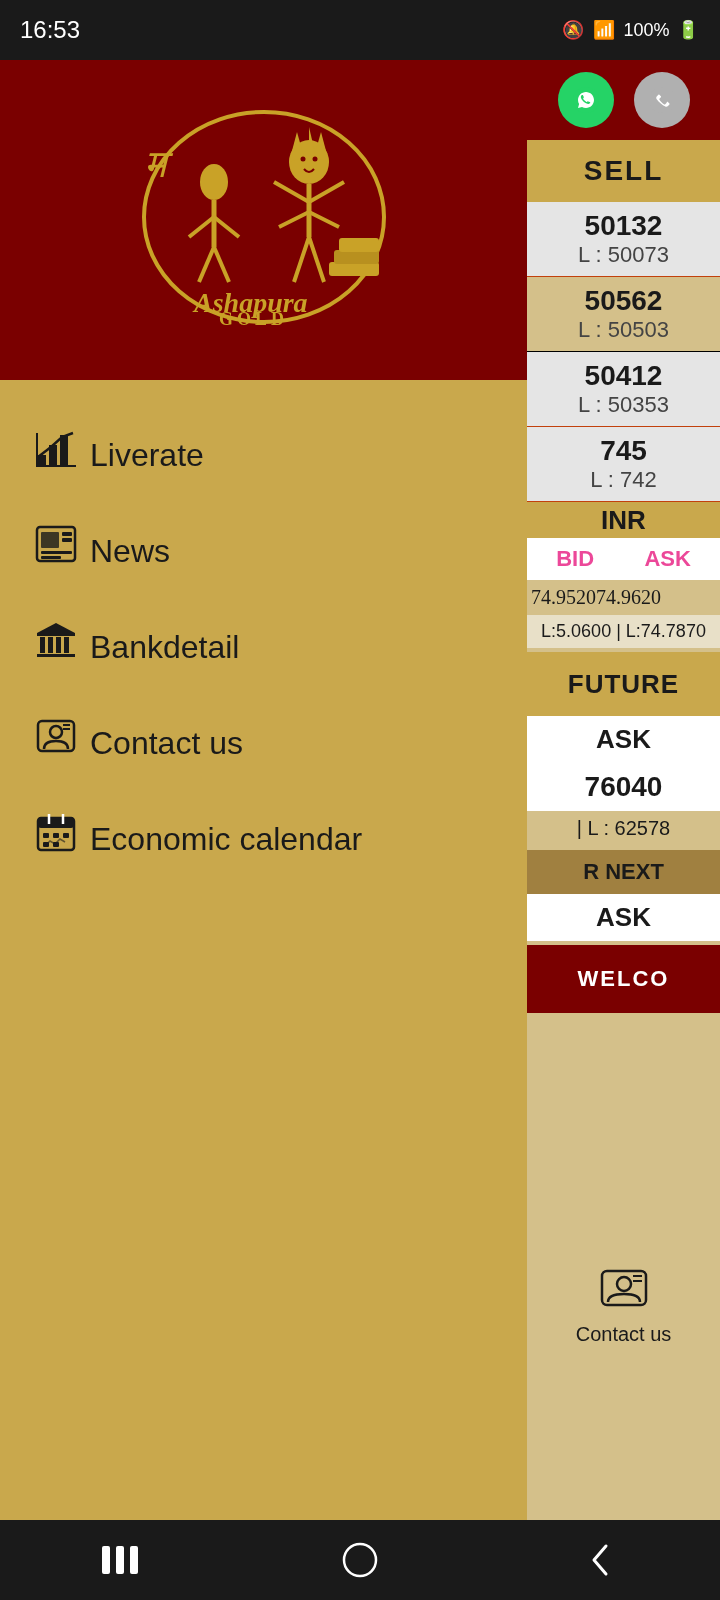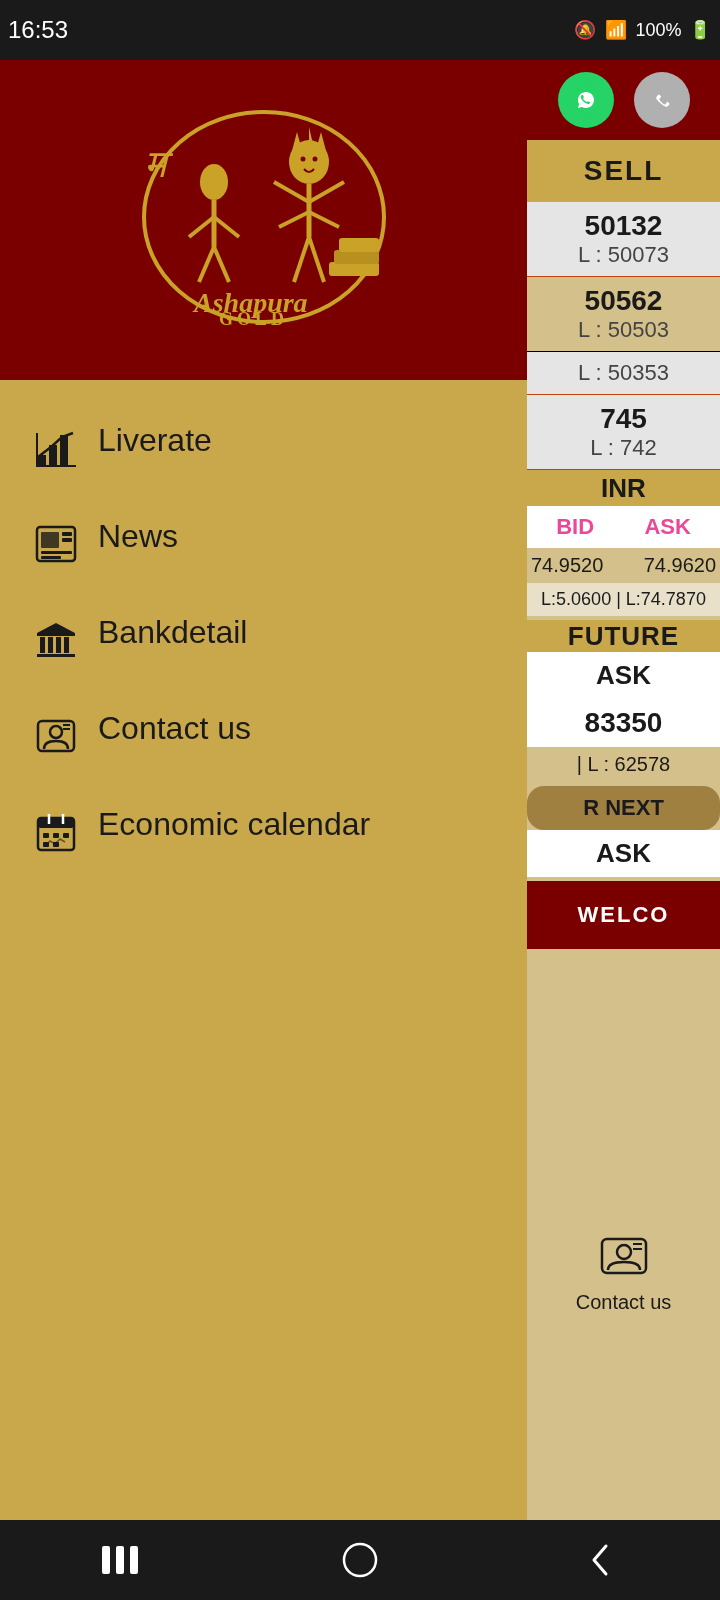--- a/index.html
+++ b/index.html
@@ -14,21 +14,21 @@
     }
 
     
     .status-bar {
       width: 720px;
       height: 60px;
       background: #1a1a1a;
       display: flex;
       align-items: center;
       justify-content: space-between;
-      padding: 0 8px;
+      padding: 0 20px;
       position: relative;
       z-index: 100;
     }
     .status-time {
       color: #fff;
       font-size: 24px;
       font-weight: 500;
     }
     .status-icons {
       display: flex;
@@ -80,24 +80,24 @@
     }
 
     .drawer-menu {
       background: #c9a84c;
       flex: 1;
       padding: 20px 0;
     }
 
     .menu-item {
       display: flex;
-      align-items: flex-start;
+      align-items: flex-end;
       padding: 22px 30px;
       cursor: pointer;
-      gap: 16px;
+      gap: 8px;
     }
 
     .menu-icon {
       width: 52px;
       height: 52px;
       display: flex;
       align-items: center;
       justify-content: center;
       flex-shrink: 0;
     }
@@ -216,41 +216,42 @@
 
     .bid-ask-label {
       font-size: 22px;
       font-weight: bold;
       color: #ec4899;
     }
 
     .bid-ask-values {
       background: #d4c08a;
       display: flex;
-      justify-content: space-between;
+      justify-content: flex-start;
       padding: 6px 4px;
+      font-family: Liberation Serif, serif;
     }
 
     .bid-ask-val {
       font-size: 20px;
       color: #1a1a1a;
     }
 
     .low-val-row {
       background: #e8e0c8;
       padding: 6px 4px;
       text-align: center;
       font-size: 18px;
       color: #1a1a1a;
     }
 
     
     .future-header {
       background: #c9a84c;
-      height: 32px;
+      height: 64px;
       display: flex;
       align-items: center;
       justify-content: center;
       margin-top: 4px;
     }
     .future-label {
       font-size: 26px;
       font-weight: bold;
       color: #1a1a1a;
       letter-spacing: 1px;
@@ -287,21 +288,20 @@
     }
 
     
     .next-header {
       background: #a08040;
       height: 44px;
       display: flex;
       align-items: center;
       justify-content: center;
       margin-top: 4px;
-      border-radius: 17px;
     }
     .next-label {
       font-size: 22px;
       font-weight: bold;
       color: #1a1a1a;
     }
 
     .ask-header2 {
       background: #fff;
       padding: 8px 4px;
@@ -544,20 +544,21 @@
       <div class="rate-main">50132</div>
       <div class="rate-low">L : 50073</div>
     </div>
 
     <div class="rate-block-alt">
       <div class="rate-main">50562</div>
       <div class="rate-low">L : 50503</div>
     </div>
 
     <div class="rate-block">
+      <div class="rate-main">50412</div>
       <div class="rate-low">L : 50353</div>
     </div>
 
 
     <div class="rate-block">
       <div class="rate-main">745</div>
       <div class="rate-low">L : 742</div>
     </div>
 
     <div class="inr-header">
@@ -578,21 +579,21 @@
 
     <div class="future-header">
       <span class="future-label">FUTURE</span>
     </div>
 
     <div class="ask-header">
       <span class="ask-label">ASK</span>
     </div>
 
     <div class="big-rate">
-      <span class="big-rate-val">83350</span>
+      <span class="big-rate-val">76040</span>
     </div>
 
     <div class="low-rate-row">| L : 62578</div>
 
     <div class="next-header">
       <span class="next-label">R NEXT</span>
     </div>
 
     <div class="ask-header2">
       <span class="ask-label">ASK</span>

